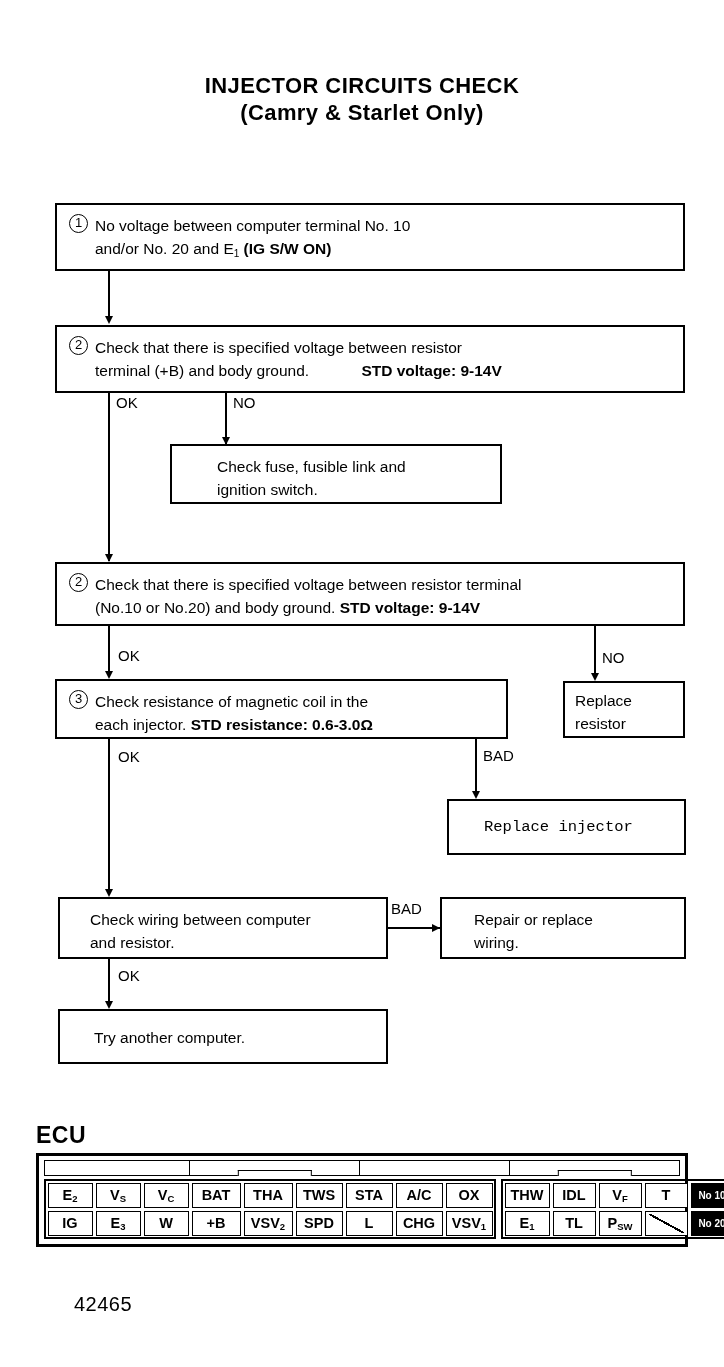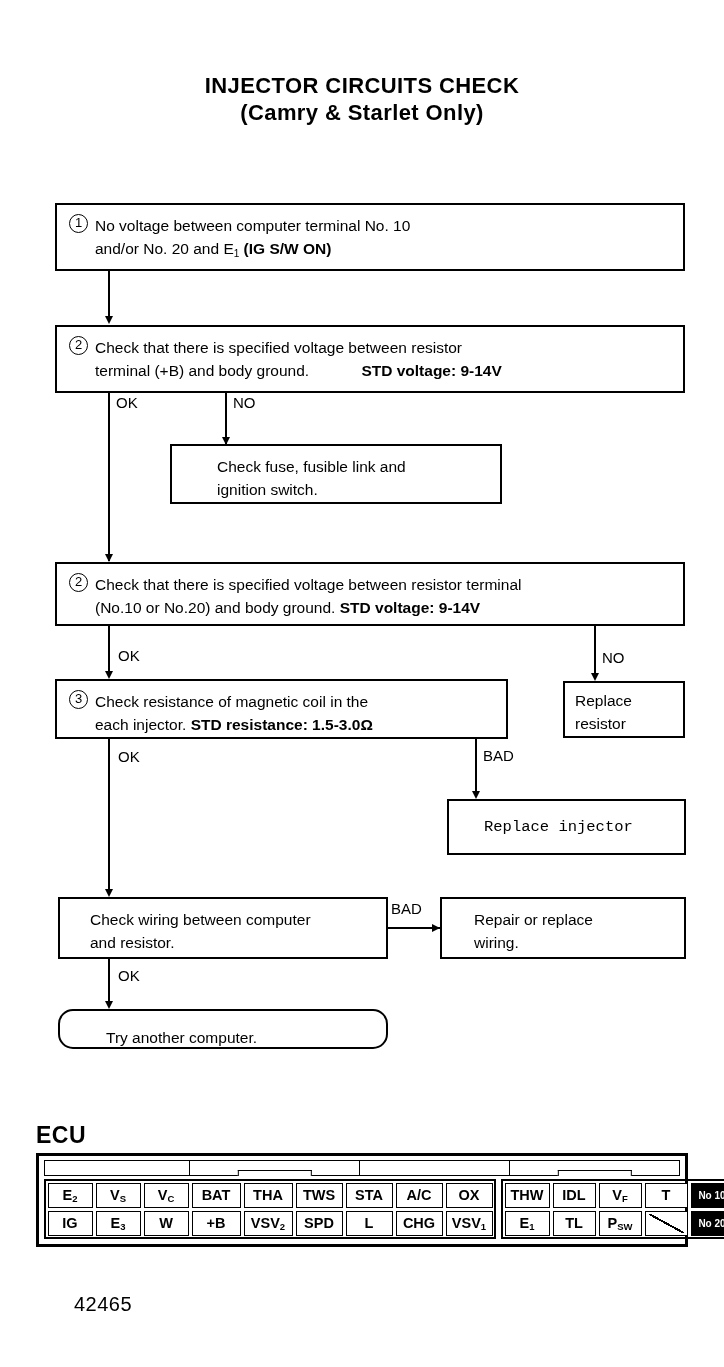--- a/index.html
+++ b/index.html
@@ -202,21 +202,21 @@
     <div>Replace</div>
     <div>resistor</div>
   </div>
 
   <div class="box" style="left:55px; top:679px; width:453px; height:60px;">
     <div style="display:flex;">
       <span class="num">3</span>
       <span class="ind">
         <span>Check resistance of magnetic coil in the</span><br>
         <span>each injector.</span>
-        <span class="b">STD resistance: 1.5-3.0Ω</span>
+        <span class="b">STD resistance: 0.6-3.0Ω</span>
       </span>
     </div>
   </div>
 
   <div class="vline" style="left:108px; top:739px; height:156px;"></div>
   <div class="lbl" style="left:118px; top:748px;">OK</div>
 
   <div class="vline" style="left:475px; top:739px; height:58px;"></div>
   <div class="lbl" style="left:483px; top:747px;">BAD</div>
   <div class="arrow-down" style="left:471.5px; top:791px;"></div>
@@ -237,21 +237,21 @@
 
   <div class="box" style="left:440px; top:897px; width:246px; height:62px;">
     <div style="padding-left:20px;">Repair or replace</div>
     <div style="padding-left:20px;">wiring.</div>
   </div>
 
   <div class="vline" style="left:108px; top:959px; height:46px;"></div>
   <div class="lbl" style="left:118px; top:967px;">OK</div>
   <div class="arrow-down" style="left:104.5px; top:1001px;"></div>
 
-  <div class="box" style="left:58px; top:1009px; width:330px; height:40px; padding:15px 24px;border-radius:15px;">
+  <div class="box" style="left:58px; top:1009px; width:330px; height:55px; padding:15px 12px;">
     <div style="padding-left:22px;">Try another computer.</div>
   </div>
 
 </div>
 
 <div class="ecu-wrap">
   <div class="ecu-title">ECU</div>
   <div class="ecu-outer">
 
     <div class="ecu-tabrow">

